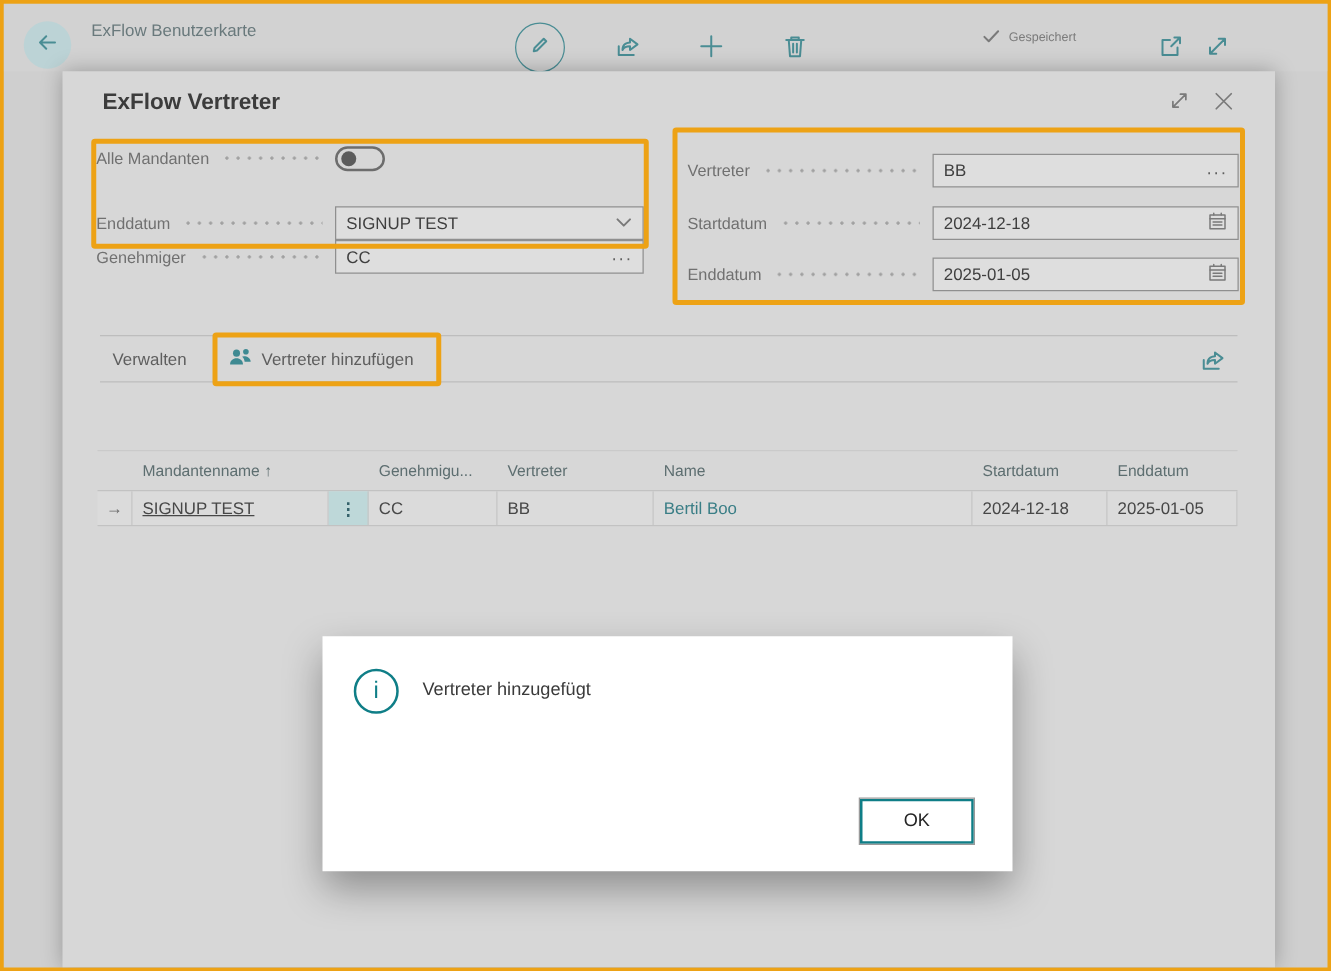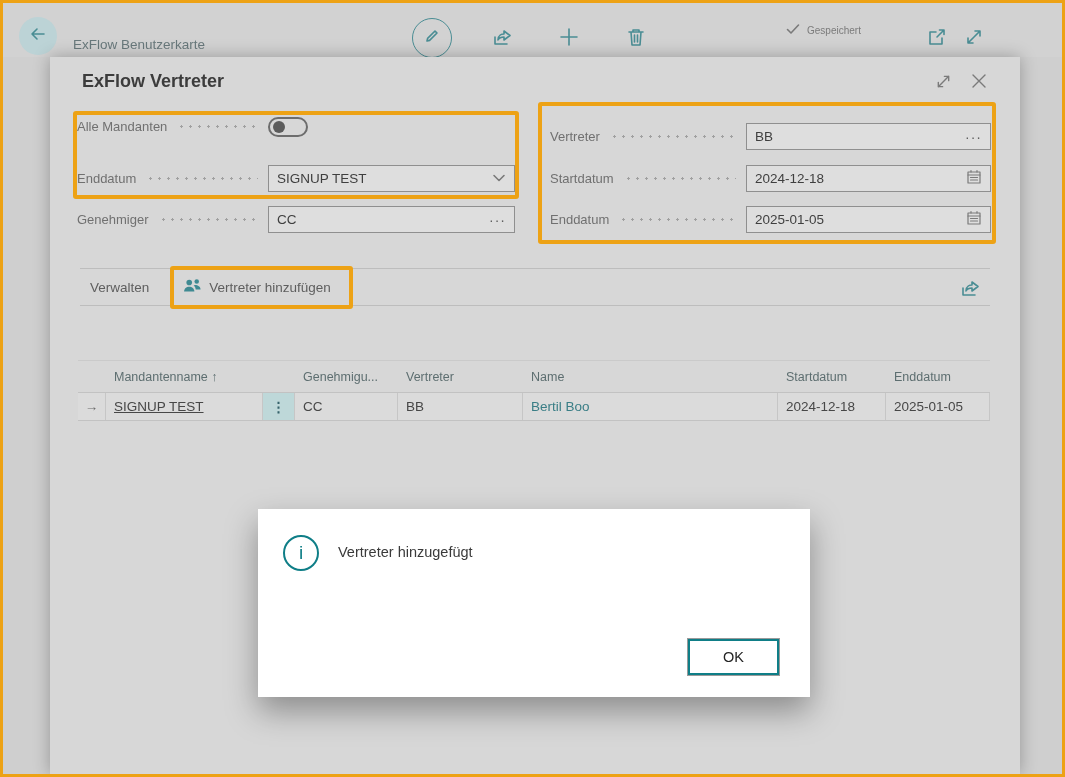--- a/index.html
+++ b/index.html
@@ -9,21 +9,21 @@
   #screen {
     position:relative; width:1065px; height:777px;
     border:3px solid #eda215; background:#cfcfcf; overflow:hidden;
   }
 
   
   .topbar { position:absolute; left:0; top:0; width:1059px; height:54px; background:#d2d2d2; }
   .back-btn { position:absolute; left:16px; top:14px; width:38px; height:38px; border-radius:50%;
               background:#bcd3d6; display:flex; align-items:center; justify-content:center; cursor:pointer; }
   .topbar-title { position:absolute; left:70px; top:0; height:42px; display:flex; align-items:center;
-                  font-size:13.5px; color:#69797c;margin-top:20px; }
+                  font-size:13.5px; color:#69797c; }
   .tb-icon { position:absolute; top:23px; width:26px; height:26px; display:flex; align-items:center; justify-content:center; }
   .pencil-circle { position:absolute; left:409px; top:15px; width:40px; height:40px; border-radius:50%;
                    border:1.5px solid #4a8d94; display:flex; align-items:center; justify-content:center; }
   .saved { position:absolute; left:782px; top:0; height:54px; display:flex; align-items:center; gap:6px;
            color:#7b7b7b; font-size:10px; }
 
   svg.teal { stroke:#4a8d94; fill:none; stroke-width:1.6; stroke-linecap:round; stroke-linejoin:round; }
   svg.gray { stroke:#7a7a7a; fill:none; stroke-width:1.6; stroke-linecap:round; stroke-linejoin:round; }
 
   
@@ -187,21 +187,21 @@
       <div class="fieldbox" style="width:247px;">
         <span>SIGNUP TEST</span>
         <span>
           <svg width="14" height="10" viewBox="0 0 14 10" class="gray">
               <path d="M2 2.5 L7 7.5 L12 2.5"></path>
             </svg>
         </span>
       </div>
     </div>
 
-    <div class="form-row" style="left:27px; top:149px; width:438px;text-align:center;">
+    <div class="form-row" style="left:27px; top:135px; width:438px;text-align:center;">
       <span class="f-label">Genehmiger</span>
       <div class="leader"></div>
       <div class="fieldbox" style="width:247px;">
         <span>CC</span>
         <span class="glyph">···</span>
       </div>
     </div>
 
     <div class="form-row" style="left:500px; top:66px; width:441px;">
       <span class="f-label">Vertreter</span>

